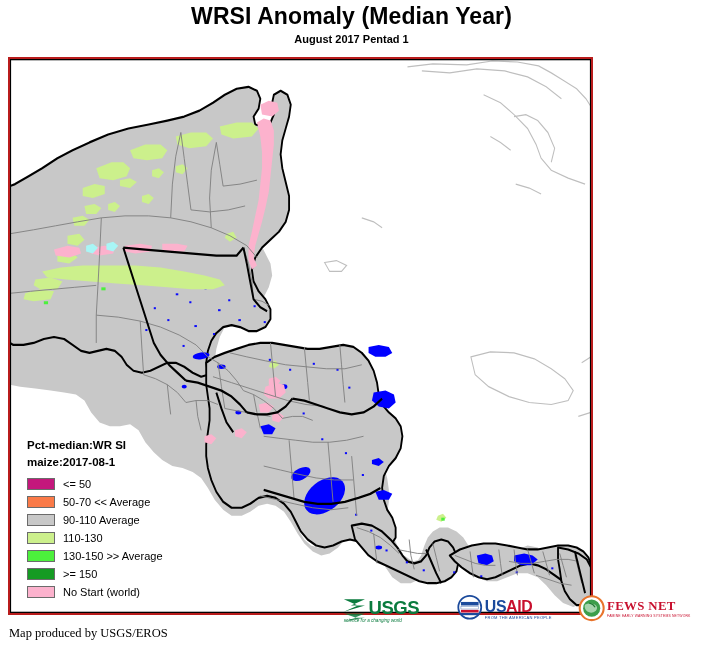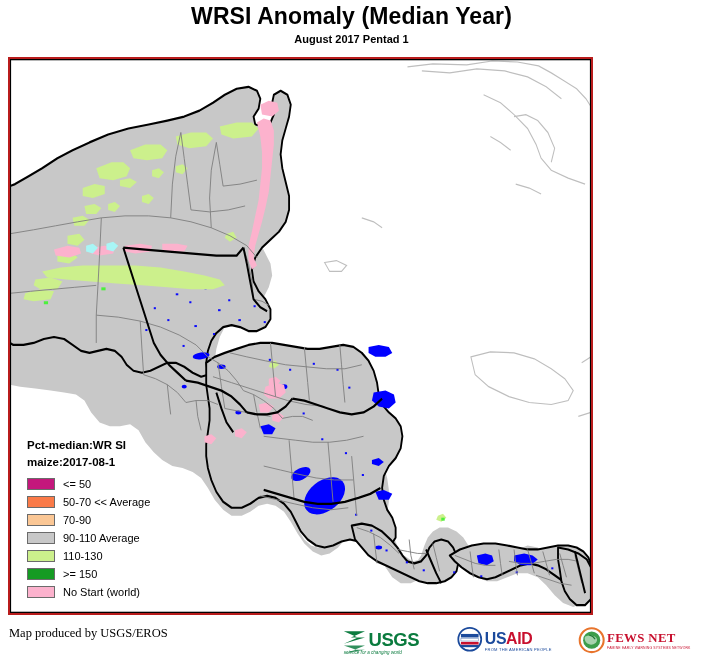--- a/index.html
+++ b/index.html
@@ -89,21 +89,21 @@
     position: absolute;
     left: 9px;
     top: 626px;
     font-size: 12.5px;
     white-space: nowrap;
     font-family: Liberation Serif, serif;
   }
   #logo-strip {
     position: absolute;
     right: 7px;
-    top: 626px;
+    top: 594px;
     display: flex;
     align-items: center;
     gap: 7px;
   }
   .logo { height: 30px; display: block; }
 </style>
 </head>
 <body>
 
 <div id="title-block">
@@ -460,30 +460,30 @@
     <div class="legend-rows" id="legend-rows">
         <div class="legend-row">
           <div class="legend-swatch" style="background: rgb(196, 23, 124);"></div>
           <div class="legend-label">&lt;= 50</div>
         </div>
         <div class="legend-row">
           <div class="legend-swatch" style="background: rgb(250, 122, 72);"></div>
           <div class="legend-label">50-70 &lt;&lt; Average</div>
         </div>
         <div class="legend-row">
-          <div class="legend-swatch" style="background: rgb(251, 199, 149);"></div>
-          <div class="legend-label">70-90</div>
-        </div>
-        <div class="legend-row">
           <div class="legend-swatch" style="background: rgb(200, 200, 200);"></div>
           <div class="legend-label">90-110 Average</div>
         </div>
         <div class="legend-row">
           <div class="legend-swatch" style="background: rgb(204, 240, 140);"></div>
           <div class="legend-label">110-130</div>
+        </div>
+        <div class="legend-row">
+          <div class="legend-swatch" style="background: rgb(76, 240, 60);"></div>
+          <div class="legend-label">130-150 &gt;&gt; Average</div>
         </div>
         <div class="legend-row">
           <div class="legend-swatch" style="background: rgb(21, 155, 35);"></div>
           <div class="legend-label">&gt;= 150</div>
         </div>
         <div class="legend-row">
           <div class="legend-swatch" style="background: rgb(252, 178, 205);"></div>
           <div class="legend-label">No Start (world)</div>
         </div>
       </div>

